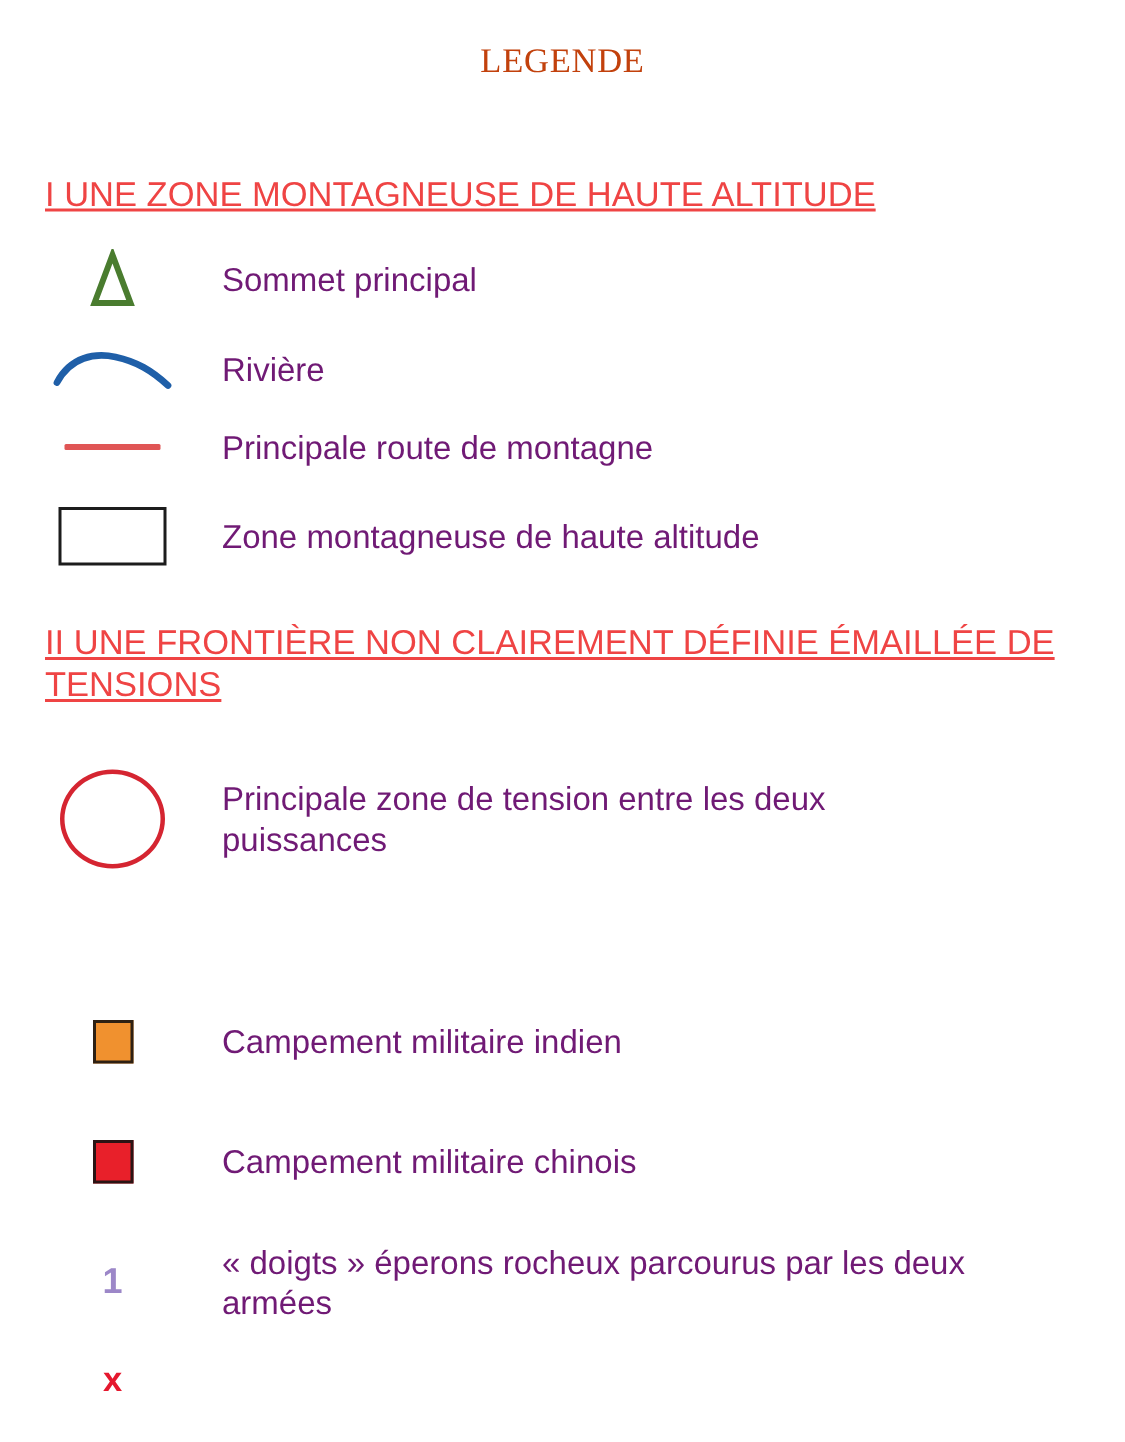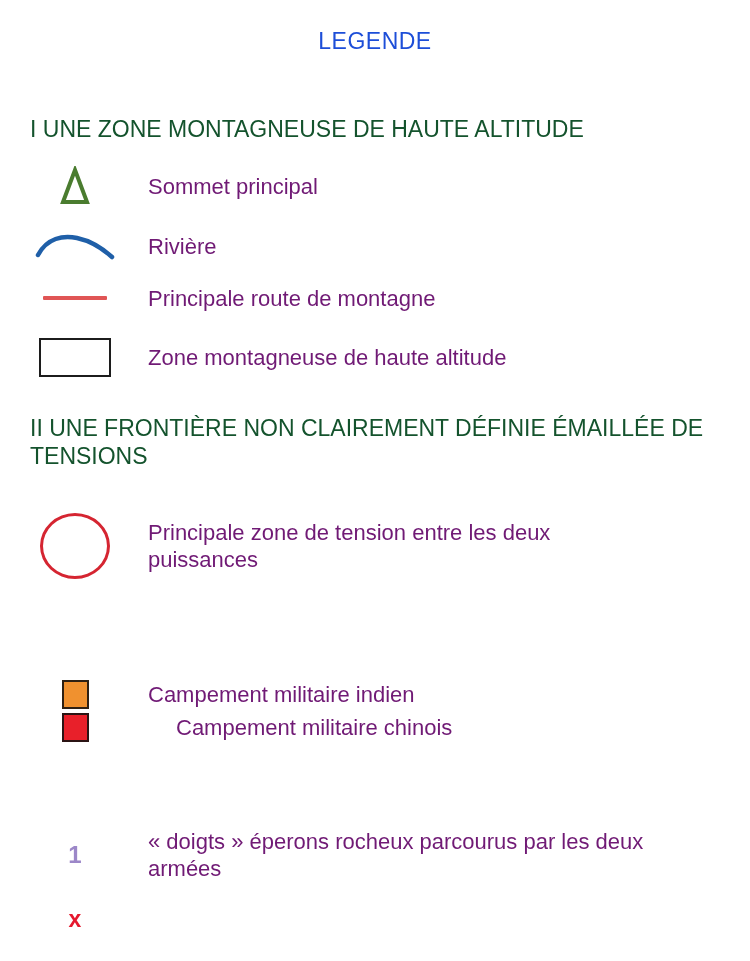--- a/index.html
+++ b/index.html
@@ -15,32 +15,34 @@
   }
 
   .doc-title {
     position: absolute;
     top: 28px;
     left: 0;
     width: 100%;
     text-align: center;
     font-size: 23px;
     letter-spacing: 0.5px;
-    color: #1d4ed8;
+    color: #c2410c;
     white-space: pre-line;
+    font-family: Liberation Serif, serif;
   }
 
   .section-heading {
     position: absolute;
     left: 30px;
     width: 710px;
     font-size: 23px;
     line-height: 28px;
-    color: #14532d;
+    color: #ef4444;
     white-space: pre-line;
+    text-decoration: underline;
   }
   .heading-1 { top: 115px; }
   .heading-2 { top: 414px; }
 
   .legend-row {
     position: absolute;
     left: 30px;
     width: 700px;
     display: flex;
     align-items: center;
@@ -60,21 +62,21 @@
     white-space: pre-line;
   }
 
   .row-1  { top: 164px; height: 44px; }
   .row-2  { top: 224px; height: 44px; }
   .row-3  { top: 276px; height: 44px; }
   .row-4  { top: 333px; height: 48px; }
   .row-5  { top: 508px; height: 76px; }
   .row-6  { top: 596px; height: 58px; }
   .row-7  { top: 672px; height: 44px; }
-  .row-8  { top: 705px; height: 44px; gap: 28px; }
+  .row-8  { top: 752px; height: 44px; }
   .row-9  { top: 826px; height: 58px; }
   .row-10 { top: 897px; height: 44px; }
 
   
   .red-line {
     width: 64px; height: 4px;
     background: #e05555;
     border-radius: 1px;
   }
   .zone-rect {

